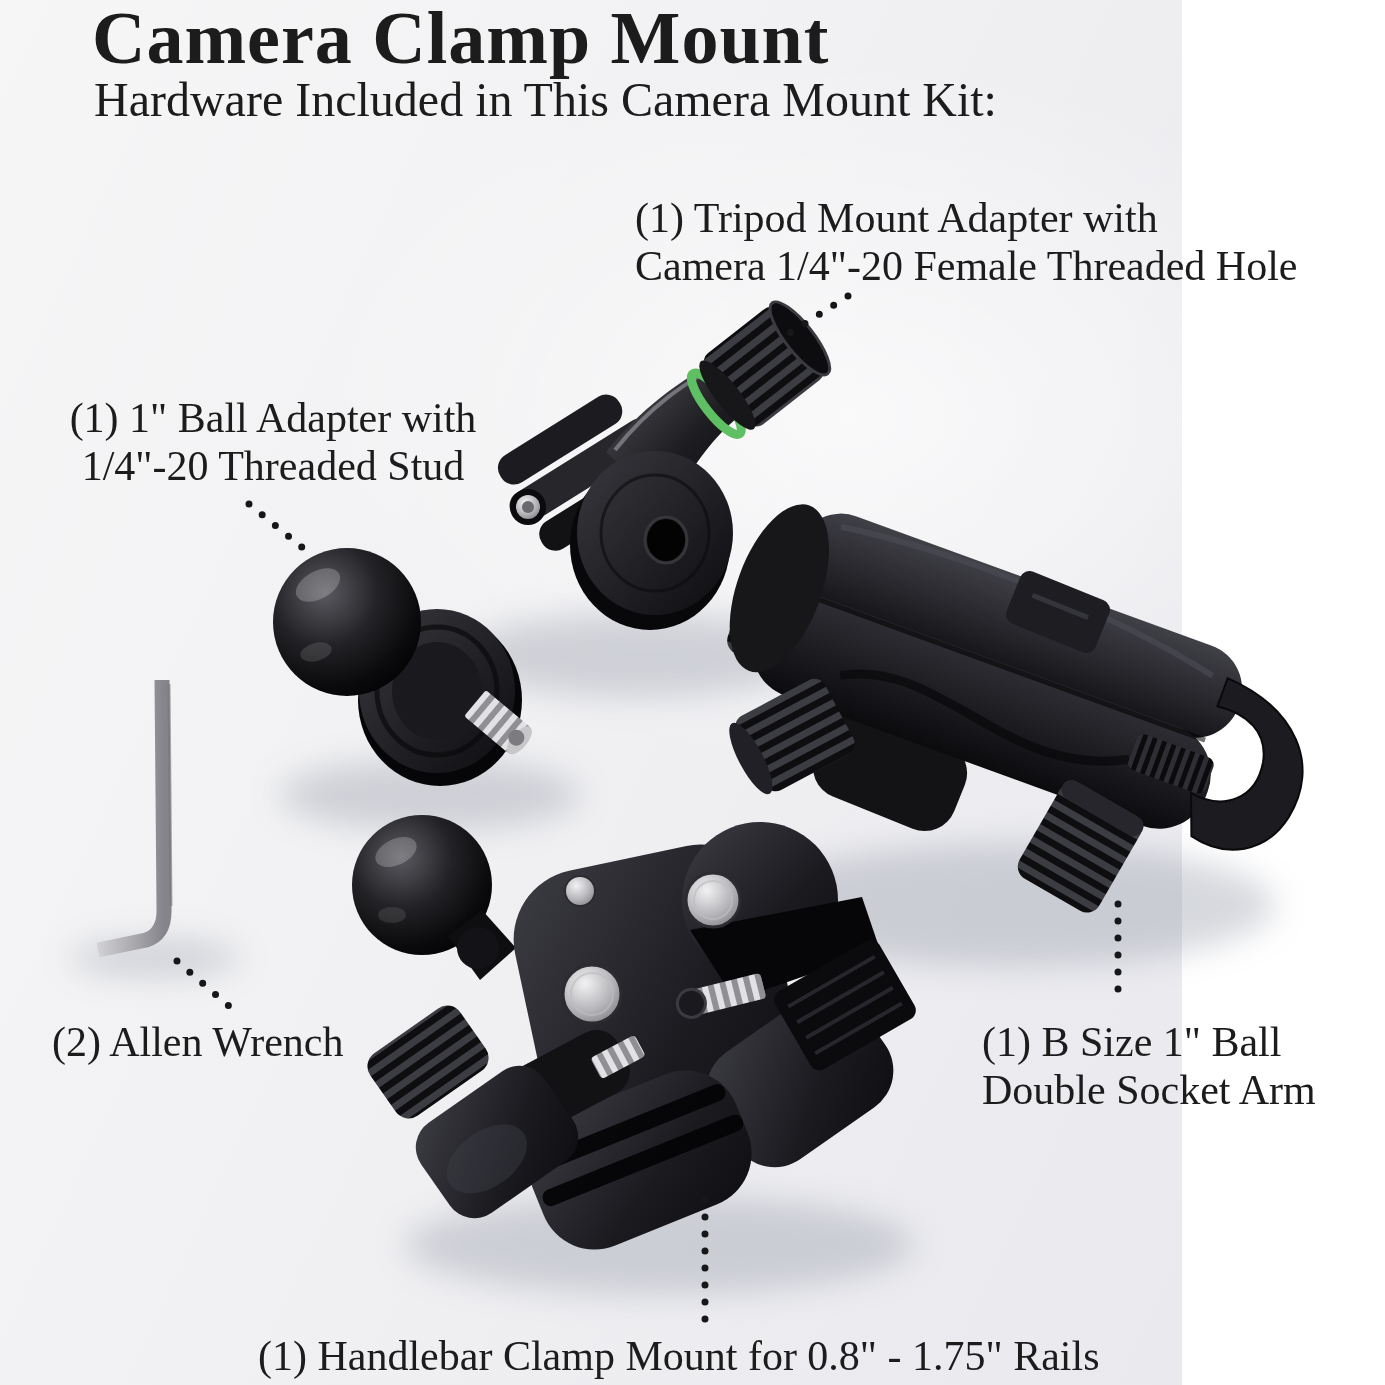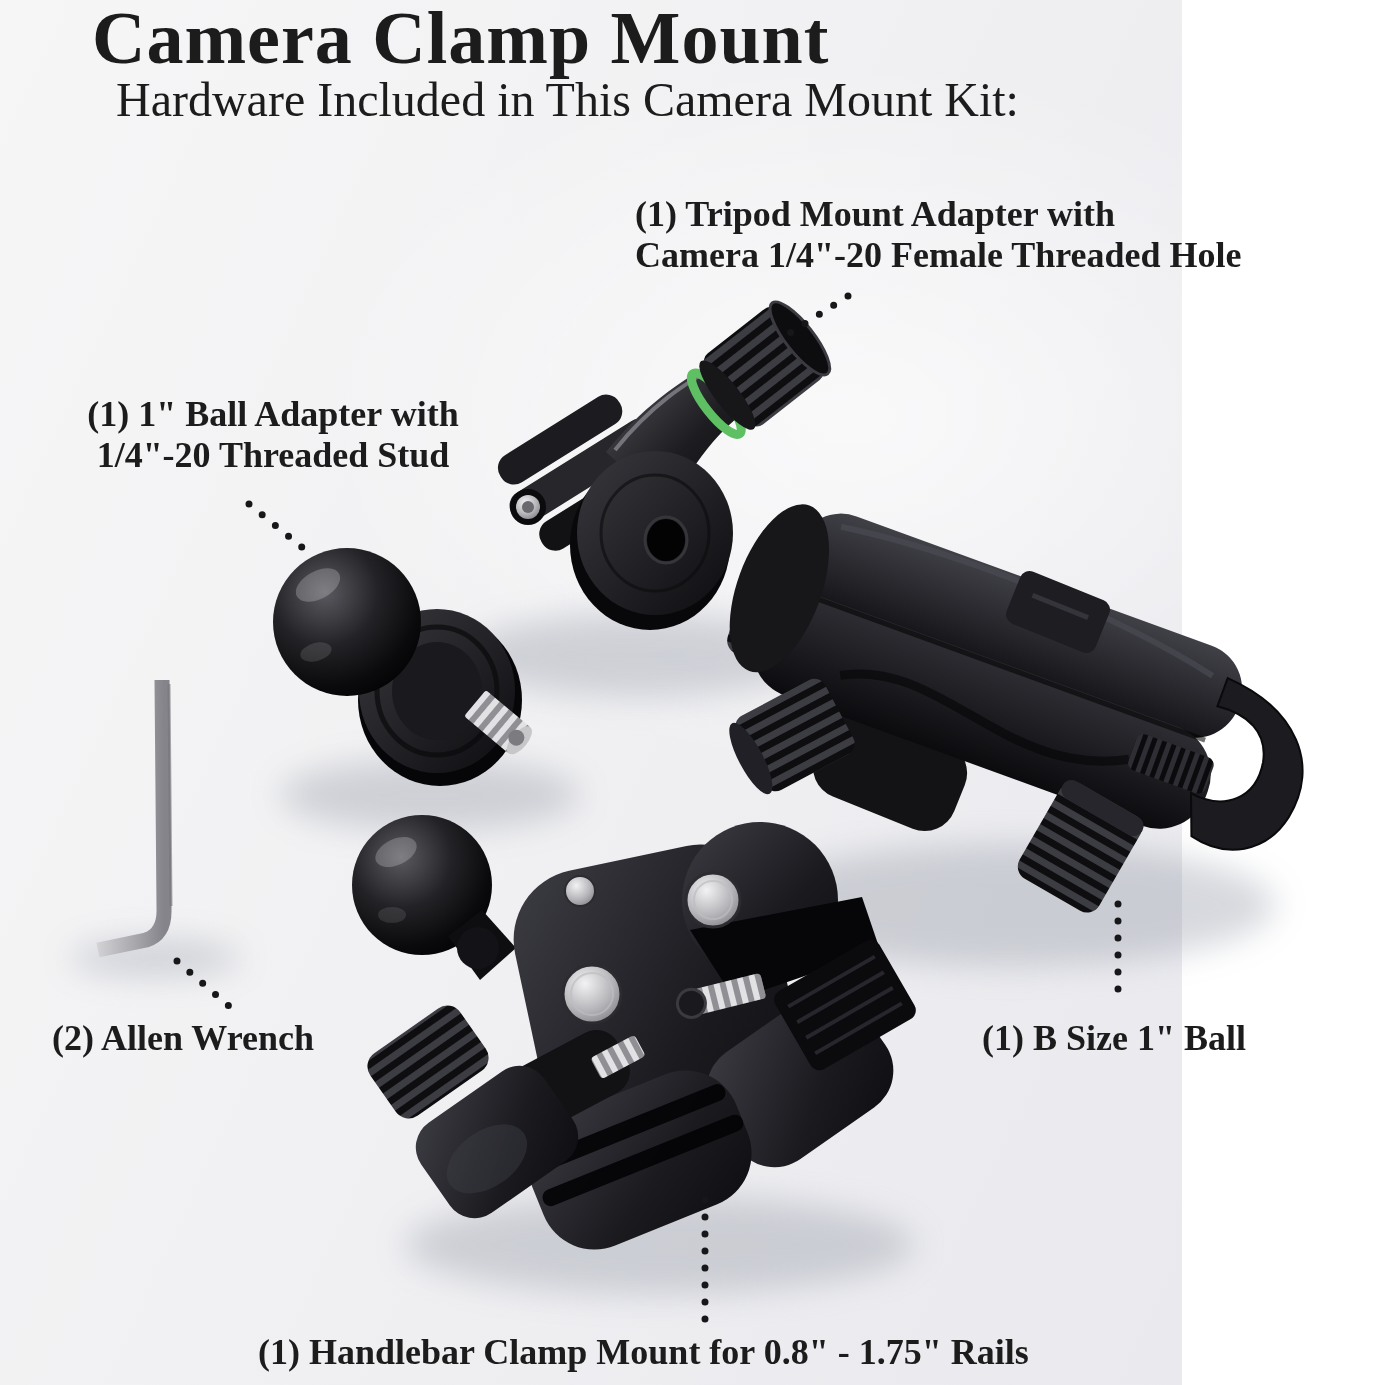--- a/index.html
+++ b/index.html
@@ -6,22 +6,22 @@
   body{width:1385px;height:1385px;overflow:hidden;
        font-family:"Liberation Serif","DejaVu Serif",serif;}
   #canvas{position:relative;width:1182px;height:1385px;
     background:
       radial-gradient(900px 600px at 72% 30%, rgba(255,255,255,.65), rgba(255,255,255,0) 60%),
       linear-gradient(115deg,#f6f6f7 0%,#f1f1f3 45%,#e9e9ee 100%);
   }
   #art{position:absolute;inset:0;}
   .txt{position:absolute;color:#1c1c1c;white-space:nowrap;}
   .title{left:92px;top:-4px;font-size:74px;font-weight:bold;letter-spacing:1px;}
-  .subtitle{left:94px;top:72px;font-size:48px;margin-left:22px;}
-  .callout{font-size:36px;line-height:1.15;font-weight:bold;}
+  .subtitle{left:94px;top:72px;font-size:48px;}
+  .callout{font-size:42px;line-height:1.15;}
   .co-tripod{left:635px;top:194px;text-align:left;}
   .co-ball{left:58px;top:394px;width:430px;text-align:center;}
   .co-allen{left:52px;top:1018px;}
   .co-bsize{left:982px;top:1018px;text-align:left;}
   .co-clamp{left:258px;top:1332px;}
   .line{display:block;}
 </style>
 </head>
 <body>
 
@@ -239,16 +239,17 @@
 
   <div class="txt callout co-ball">
     <span class="line">(1) 1" Ball Adapter with</span>
     <span class="line">1/4"-20 Threaded Stud</span>
   </div>
 
   <div class="txt callout co-allen">(2) Allen Wrench</div>
 
   <div class="txt callout co-bsize">
     <span class="line">(1) B Size 1" Ball</span>
+    <span class="line">Double Socket Arm</span>
   </div>
 
   <div class="txt callout co-clamp">(1) Handlebar Clamp Mount for 0.8" - 1.75" Rails</div>
 </div>
 
 </body></html>

